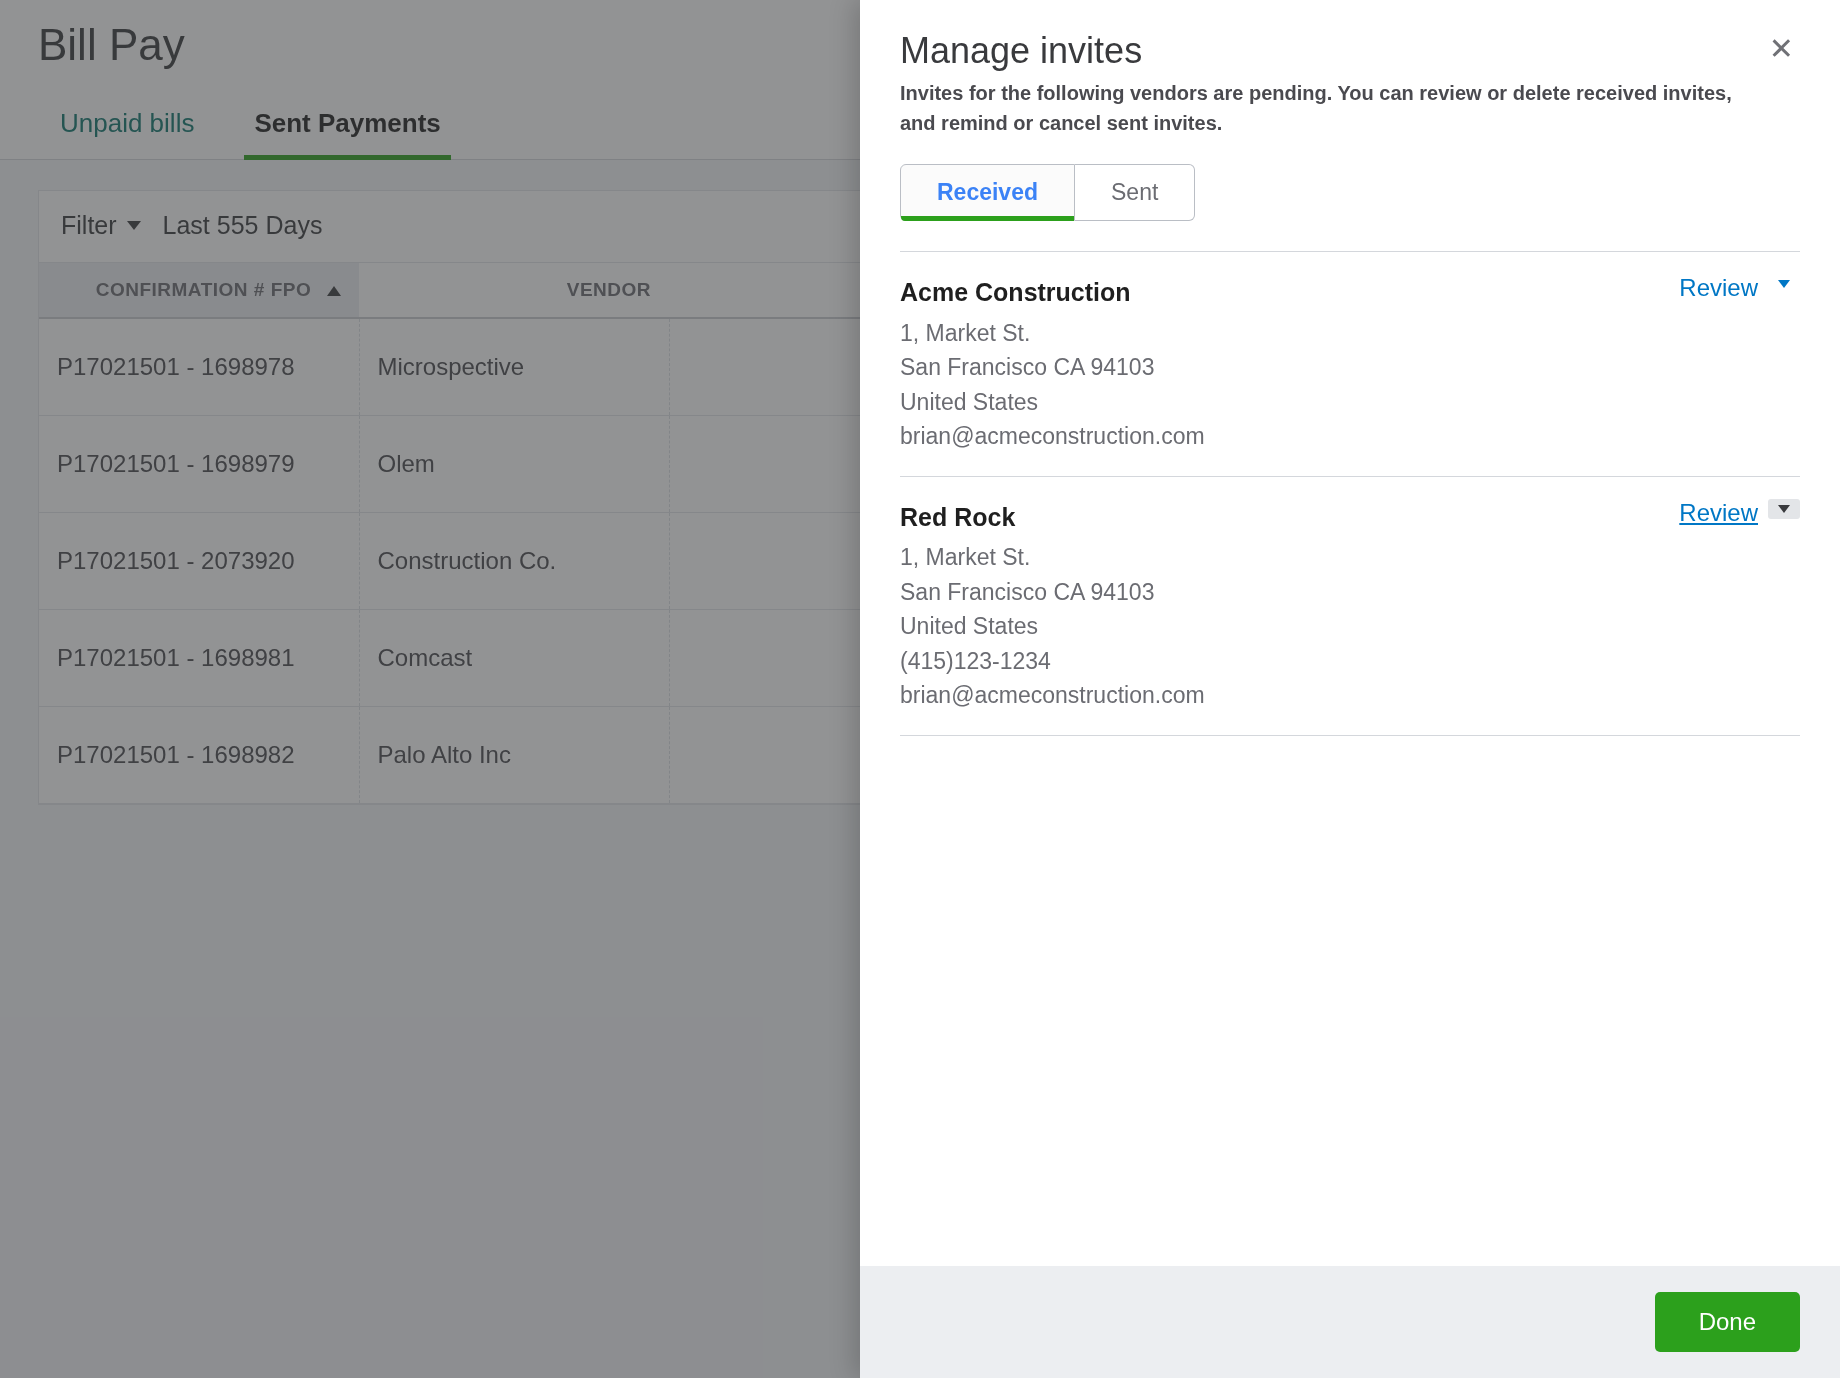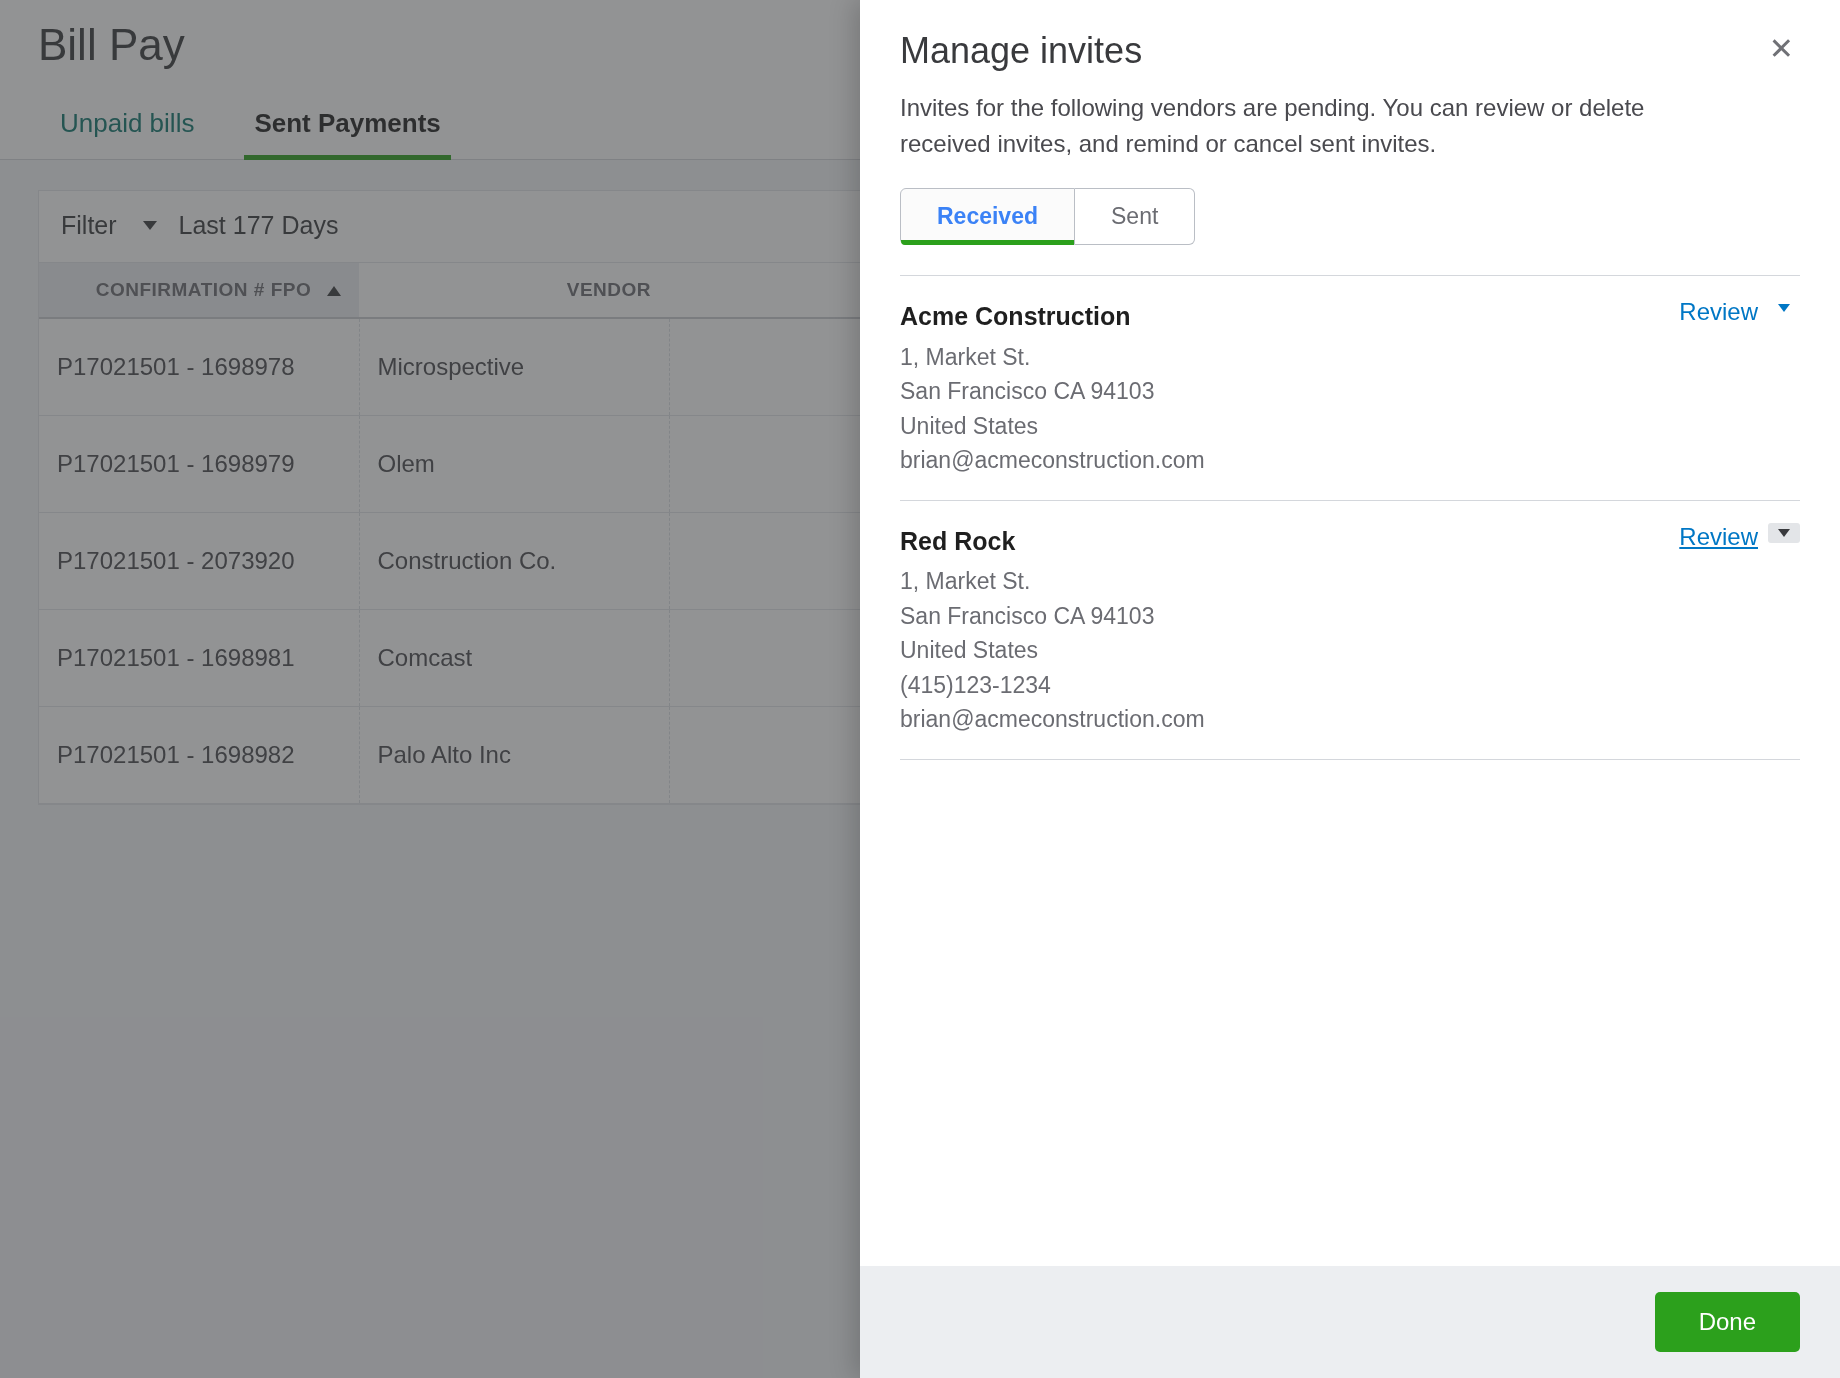--- a/index.html
+++ b/index.html
@@ -10,42 +10,42 @@
   .page { position:absolute; inset:0; background:#f4f5f8; }
   .page-inner { background:#ffffff; }
   .page-title { font-size:44px; font-weight:400; color:#393a3d; padding:20px 38px 10px; }
   .tabs { display:flex; gap:60px; padding:10px 60px 0; border-bottom:1px solid #d4d7dc; }
   .tab { font-size:26px; padding:18px 0 20px; color:#0f766e; cursor:pointer; position:relative; }
   .tab.active { color:#1f1f1f; font-weight:700; }
   .tab.active::after { content:""; position:absolute; left:-10px; right:-10px; bottom:-1px; height:5px; background:#2ca01c; }
 
   .content-card { margin:30px 38px; background:#ffffff; border:1px solid #e3e5e8; }
   .filter-row { display:flex; align-items:center; gap:22px; padding:20px 22px 22px; font-size:25px; color:#393a3d;}
-  .filter-label { display:flex; align-items:center; gap:26px; }
+  .filter-label { display:flex; align-items:center; gap:10px; }
   .caret-down { width:0;height:0;border-left:7px solid transparent;border-right:7px solid transparent;border-top:9px solid #393a3d; display:inline-block;}
   .caret-down.small { border-left-width:6px;border-right-width:6px;border-top-width:8px;}
 
   table.payments { width:100%; border-collapse:collapse; }
   table.payments th { text-align:right; font-size:19px; font-weight:600; letter-spacing:0.5px; color:#6b6c72; padding:16px 18px; border-top:1px solid #e3e5e8; border-bottom:2px solid #c9ccd1; background:#fff;}
   table.payments th.sorted { background:#eceef1; }
   table.payments td { font-size:24px; color:#4a4a4f; padding:34px 18px; border-bottom:1px solid #e3e5e8; border-right:1px dashed #dcdfe4;}
   table.payments td:last-child { border-right:none; text-align:right; }
   table.payments th:last-child { text-align:right; }
   .sort-arrow { width:0;height:0;border-left:7px solid transparent;border-right:7px solid transparent;border-bottom:10px solid #393a3d; display:inline-block; margin-left:10px; vertical-align:middle;}
 
   
   .overlay { position:absolute; inset:0; background:rgba(57,58,61,0.55); }
 
   
   .drawer { position:absolute; top:0; right:0; bottom:0; width:980px; background:#ffffff; box-shadow:-6px 0 24px rgba(0,0,0,.18); display:flex; flex-direction:column;}
   .drawer-body { padding:30px 40px 20px; flex:1; overflow:auto;}
   .drawer-title-row { display:flex; justify-content:space-between; align-items:flex-start;}
   .drawer-title { font-size:36px; font-weight:400; color:#393a3d; }
   .close-x { font-size:30px; color:#707176; cursor:pointer; line-height:1; padding:4px 6px;}
-  .drawer-desc { font-size:24px; color:#4a4a4f; line-height:1.5; margin-top:18px; max-width:840px;}
+  .drawer-desc { font-size:20px; color:#4a4a4f; line-height:1.5; margin-top:6px; max-width:840px;font-weight:bold;}
 
   .segmented { display:flex; margin-top:26px; }
   .seg-btn { border:1px solid #babec5; background:#fff; font-size:23px; padding:14px 36px; color:#6b6c72; cursor:pointer; position:relative;}
   .seg-btn:first-child { border-top-left-radius:6px; border-bottom-left-radius:6px; }
   .seg-btn:last-child { border-top-right-radius:6px; border-bottom-right-radius:6px; border-left:none;}
   .seg-btn.active { color:#3b82f6; font-weight:700; background:#fbfbfb;}
   .seg-btn.active::after { content:""; position:absolute; left:0; right:0; bottom:-1px; height:5px; background:#2ca01c; border-bottom-left-radius:4px;}
 
   .divider { height:1px; background:#d4d7dc; margin:30px 0 0; }
 
@@ -76,21 +76,21 @@
       <div class="tab active">Sent Payments</div>
     </div>
   </div>
 
   <div class="content-card">
     <div class="filter-row">
       <span class="filter-label">
         <span>Filter</span>
         <span class="caret-down"></span>
       </span>
-      <span>Last 177 Days</span>
+      <span>Last 555 Days</span>
     </div>
     <table class="payments">
       <thead>
         <tr>
           <th class="sorted" style="width:320px;">
             <span>CONFIRMATION # FPO</span>
             <span class="sort-arrow"></span>
           </th>
           <th style="width:310px;">VENDOR</th>
           <th>PA</th>

